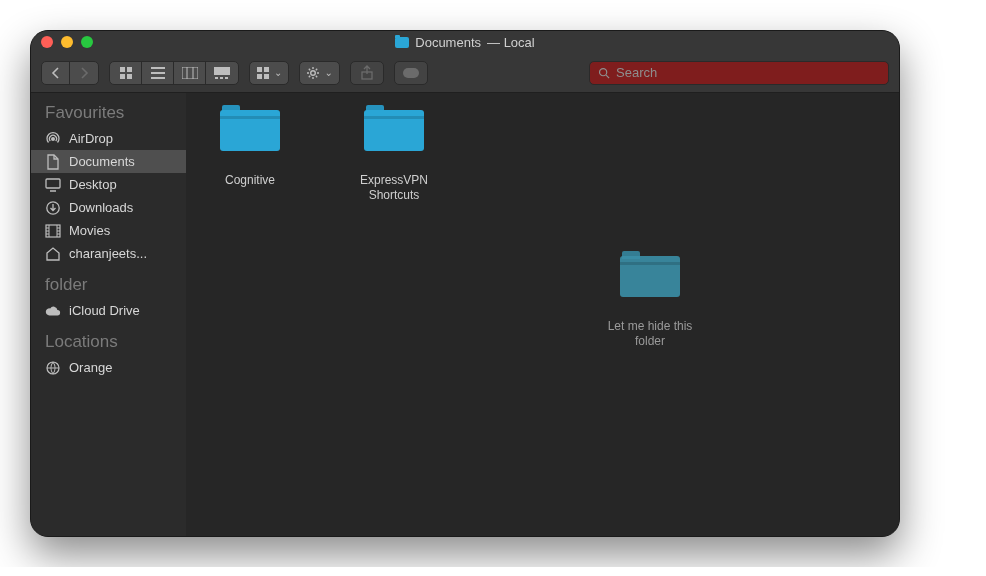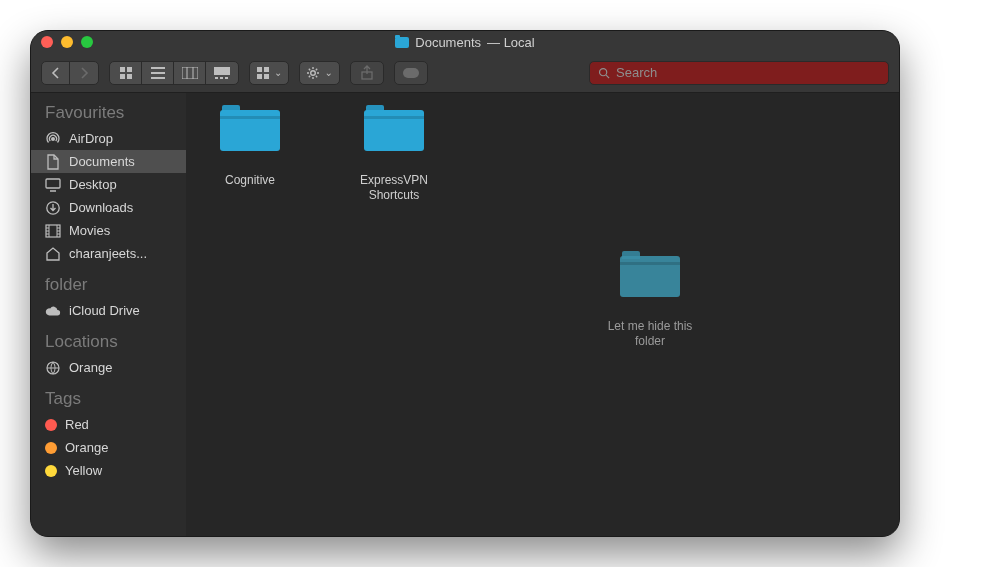--- a/index.html
+++ b/index.html
@@ -241,35 +241,20 @@
           <div class="side-item">
             <span class="side-ico">
               <svg width="16" height="16" viewBox="0 0 16 16">
                 <circle cx="8" cy="8" r="6" fill="none" stroke="currentColor" stroke-width="1.2"></circle>
                 <path d="M2 8h12M8 2a10 10 0 0 1 0 12M8 2a10 10 0 0 0 0 12" stroke="currentColor" stroke-width="1.1" fill="none"></path>
               </svg>
             </span>
             <span>Orange</span>
           </div>
         </div>
-        <div class="side-section">
-          <div class="side-head">Tags</div>
-          <div class="side-item">
-            <span class="tag-dot" style="background: rgb(255, 90, 80);"></span>
-            <span>Red</span>
-          </div>
-          <div class="side-item">
-            <span class="tag-dot" style="background: rgb(255, 157, 52);"></span>
-            <span>Orange</span>
-          </div>
-          <div class="side-item">
-            <span class="tag-dot" style="background: rgb(255, 217, 59);"></span>
-            <span>Yellow</span>
-          </div>
-        </div>
       </div>
     <div class="content">
       <div class="grid" id="file-grid">
           <div class="item">
             <div class="folder-ico">
               <span class="tab"></span>
               <span class="back"></span>
               <span class="shade"></span>
             </div>
             <div class="label">Cognitive</div>

